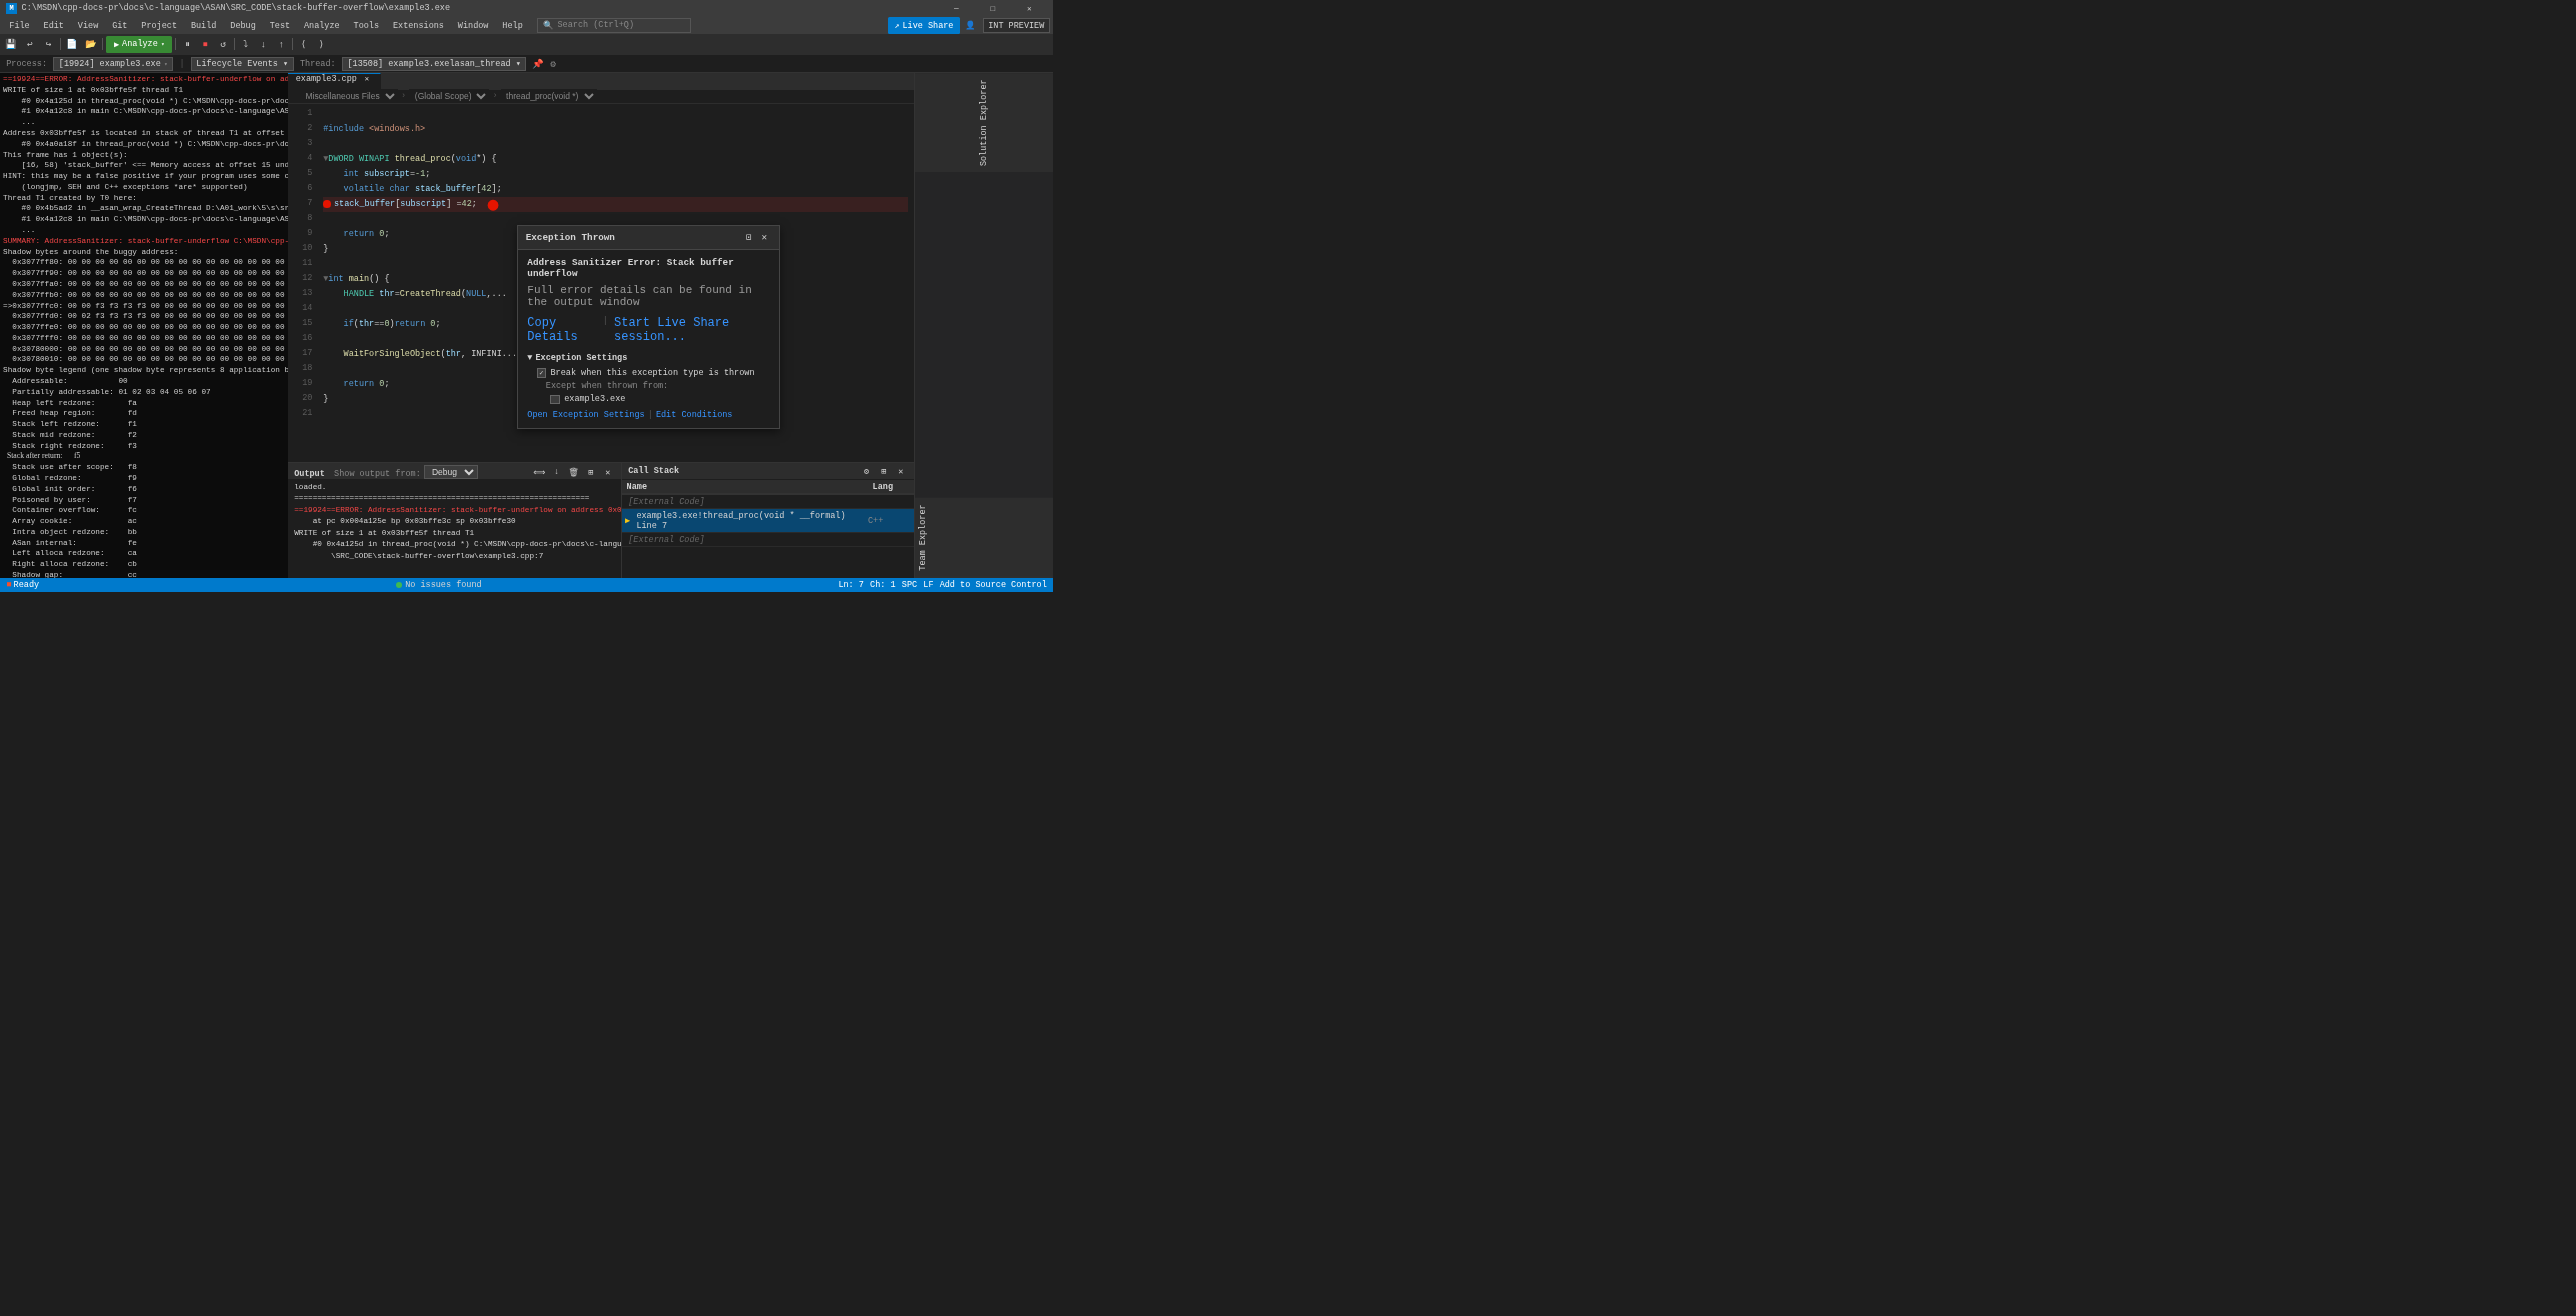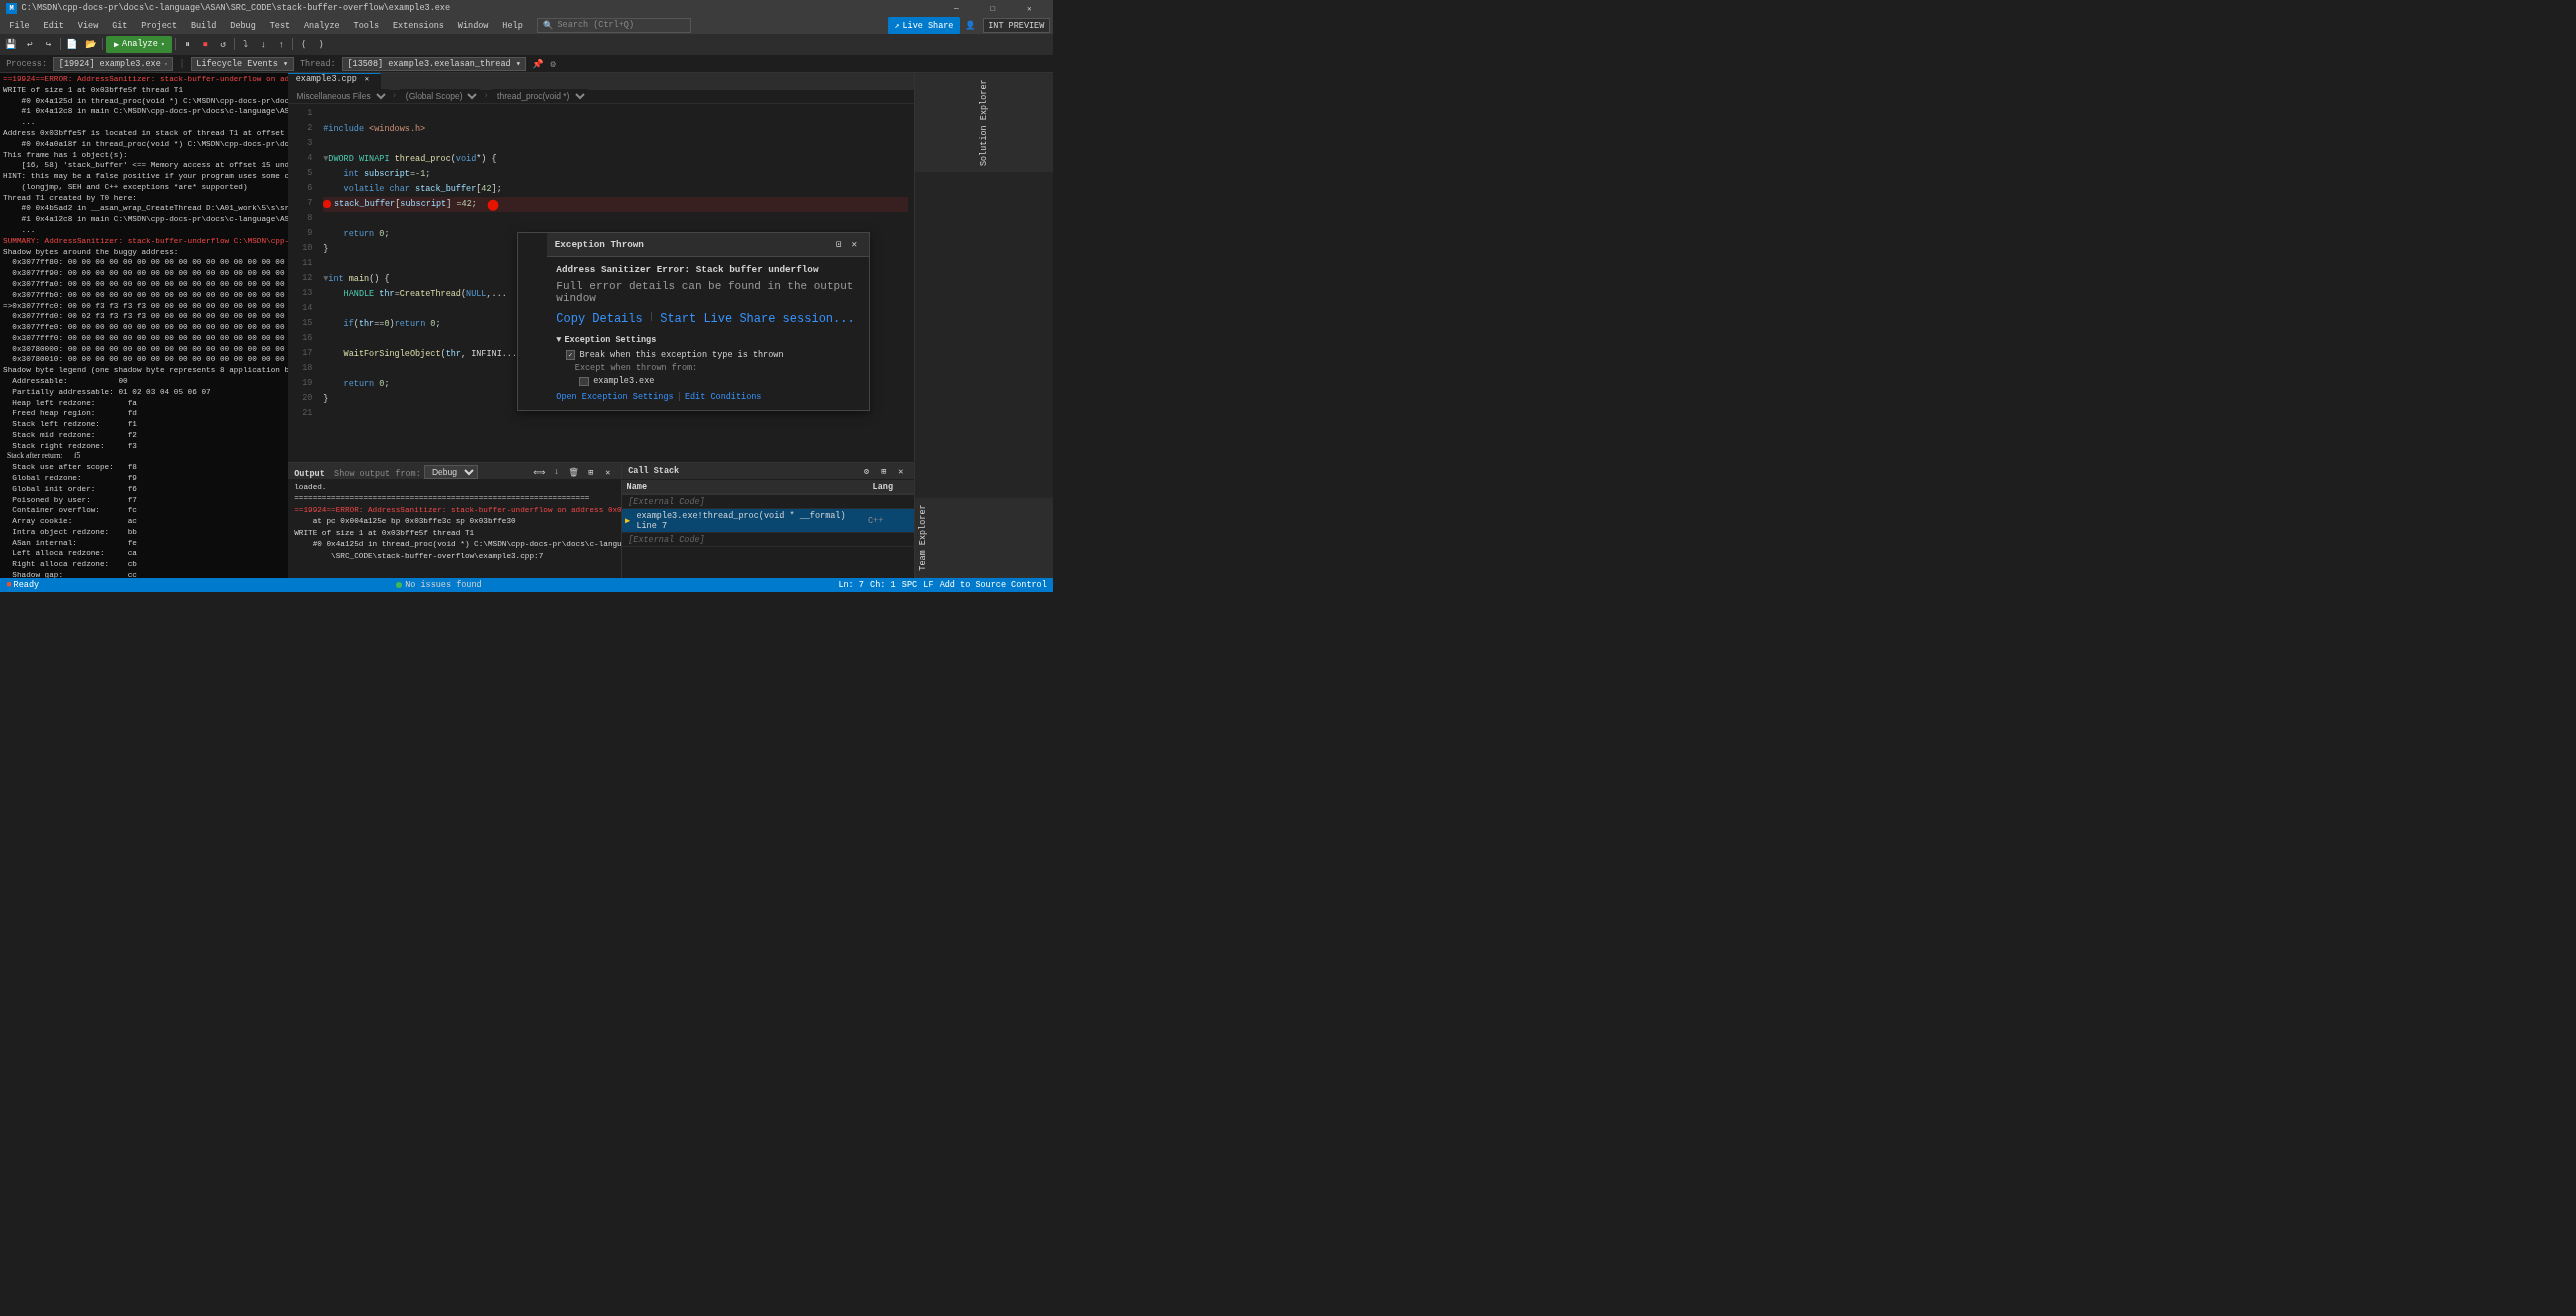--- a/index.html
+++ b/index.html
@@ -221,21 +221,21 @@
       border-radius: 1.5px;
       font-size: 7.7px;
     }
 
     
     .breadcrumb {
       background: #1e1e1e;
       height: 14px;
       display: flex;
       align-items: center;
-      padding: 0 3px;
+      padding: 0 12px;
       gap: 3.1px;
       font-size: 8.5px;
       color: #888;
       flex-shrink: 0;
       border-bottom: 0.8px solid #2d2d2d;
     }
     .breadcrumb-select {
       background: #1e1e1e;
       border: none;
       color: #888;
@@ -294,28 +294,27 @@
       border-radius: 50%;
       background: #e51400;
       display: inline-block;
       margin-right: 3.1px;
       flex-shrink: 0;
     }
 
     
     .exception-popup {
       position: absolute;
-      top: 128px;
+      top: 121px;
       left: 200px;
-      width: 353px;
+      width: 263px;
       background: #1e1e1e;
       border: 0.8px solid #454545;
       box-shadow: 0 3.1px 9.3px rgba(0,0,0,0.5);
       z-index: 100;
-      padding-left: 29px;
     }
     .exception-header {
       background: #2d2d2d;
       padding: 4.6px 7.7px;
       display: flex;
       align-items: center;
       justify-content: space-between;
       border-bottom: 0.8px solid #454545;
     }
     .exception-title {

